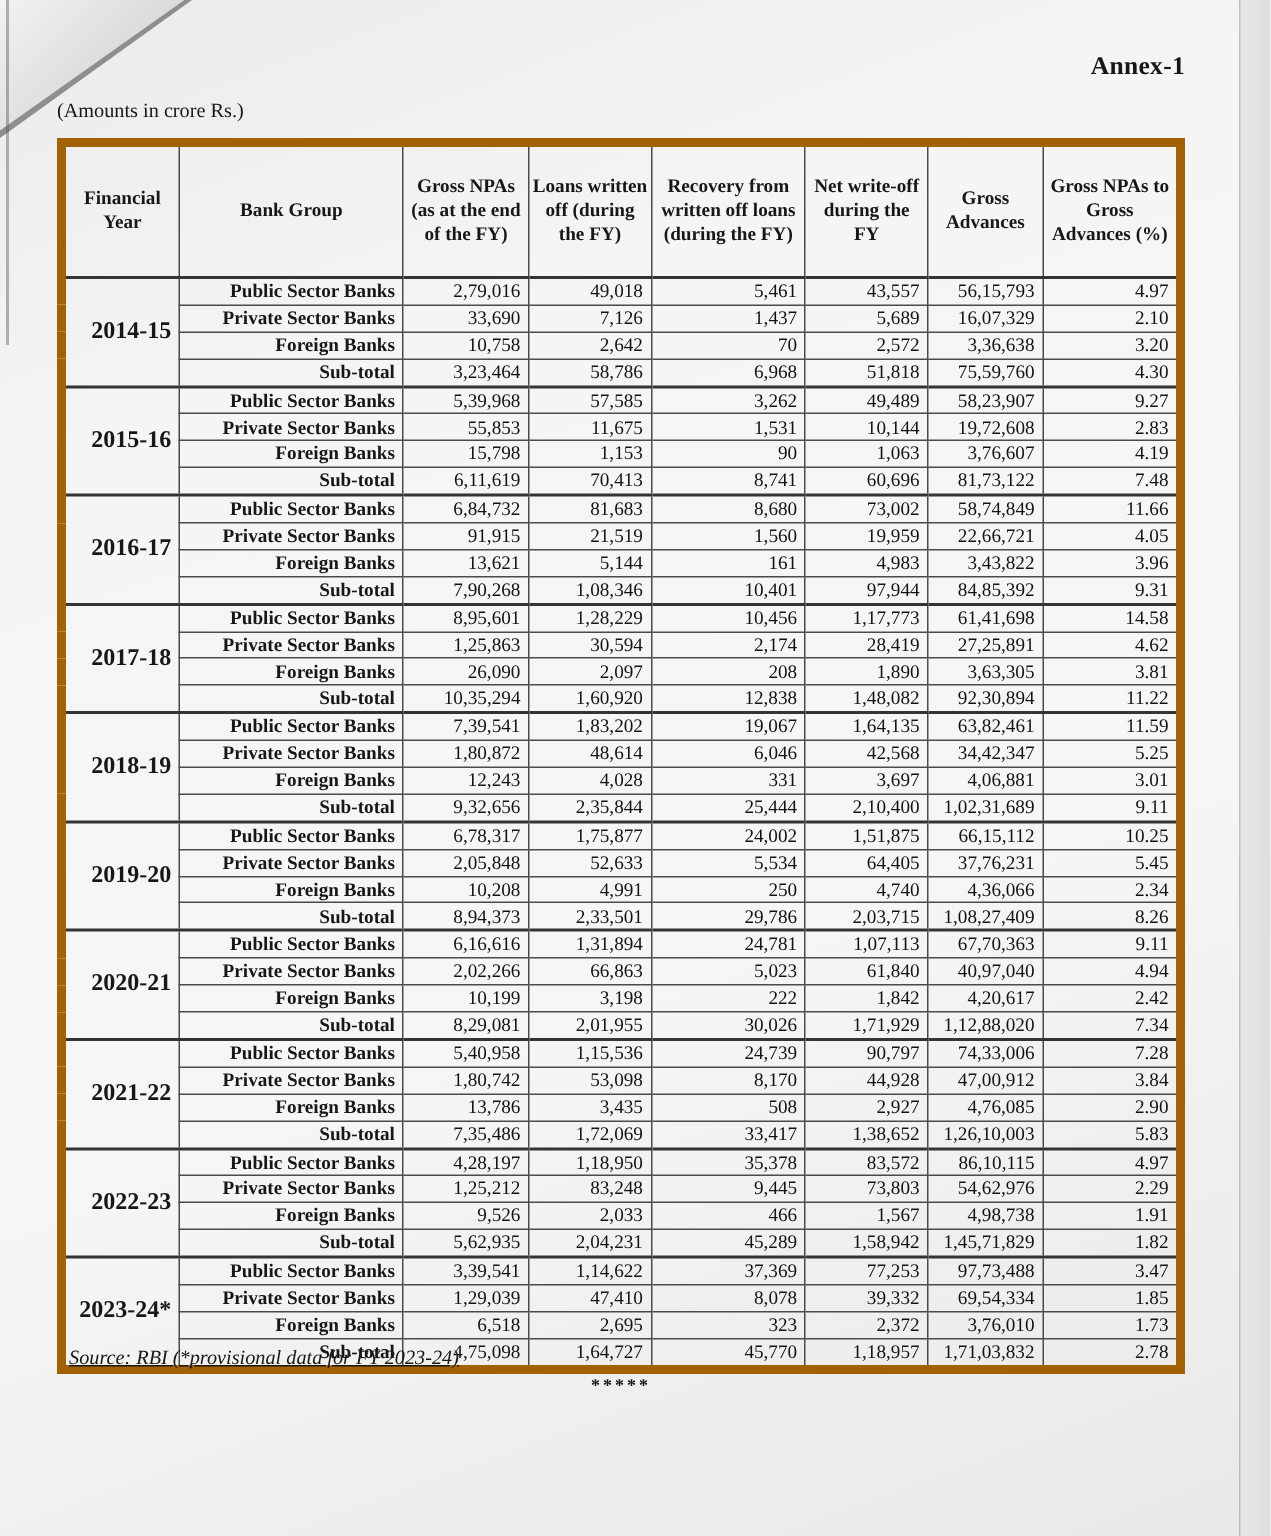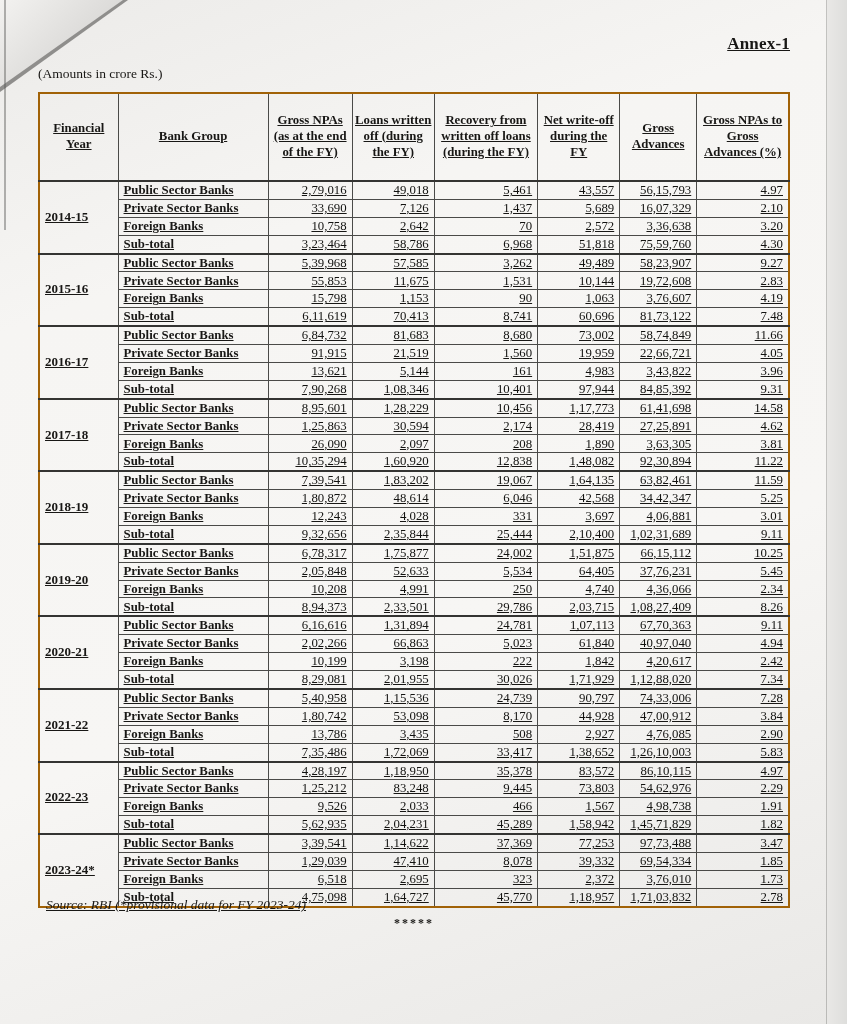--- a/index.html
+++ b/index.html
@@ -11,30 +11,30 @@
   }
   .paper-edge-right{position:absolute;top:0;bottom:0;left:826px;width:1px;background:rgba(110,110,108,.38);}
   .paper-strip-right{position:absolute;top:0;bottom:0;left:827px;width:20px;background:linear-gradient(90deg,#e9e8e6,#dededc);}
   .paper-edge-left{position:absolute;top:0;height:230px;left:4px;width:2px;background:rgba(90,90,88,.45);}
   .fold-back{position:absolute;top:0;left:0;width:128px;height:92px;
     clip-path:polygon(0 0,100% 0,0 100%);background:#8f8e8c;}
   .fold{position:absolute;top:0;left:0;width:123px;height:87px;
     clip-path:polygon(0 0,100% 0,0 100%);
     background:linear-gradient(135deg,#f3f2f0 0%,#dddcda 55%,#c2c1bf 100%);}
   .annex{position:absolute;top:34px;left:38px;width:752px;text-align:right;
-    font-size:17px;font-weight:700;letter-spacing:.2px;text-decoration:underline;}
+    font-size:17px;font-weight:700;letter-spacing:.2px;}
   .amounts{position:absolute;top:66px;left:38px;width:752px;font-size:13.5px;}
   table{position:absolute;top:92px;left:38px;width:752px;border-collapse:collapse;table-layout:fixed;}
   table,td,th{border:1px solid #4a4a48;}
-  table{border:2px solid #a16207;text-decoration:underline;}
+  table{border:6px solid #a16207;}
   th{font-size:12.8px;font-weight:700;text-align:center;vertical-align:middle;
      padding:3px 2px;line-height:1.25;height:80px;background:transparent;}
   td{font-size:12.8px;height:16.9px;padding:0 5px;line-height:1.15;vertical-align:middle;white-space:nowrap;overflow:hidden;}
-  td.year{font-weight:700;text-align:left;font-size:13px;}
-  td.bank{font-weight:700;text-align:left;}
+  td.year{font-weight:700;text-align:right;font-size:16px;}
+  td.bank{font-weight:700;text-align:right;}
   td.num{text-align:right;font-weight:400;color:#121210;}
   tr.group-start td{border-top:2px solid #343432;}
   .col-fy{width:78px;}.col-bank{width:148px;}.col-npa{width:83px;}.col-lwo{width:81px;}
   .col-rec{width:102px;}.col-nwo{width:81px;}.col-ga{width:76px;}.col-ratio{width:91px;}
   .source{position:absolute;top:897px;left:46px;font-size:13.5px;font-style:italic;text-decoration:underline;}
   .stars{position:absolute;top:916px;left:38px;width:752px;text-align:center;
     font-size:12px;font-weight:700;letter-spacing:2px;}
 </style>
 </head>
 <body>

